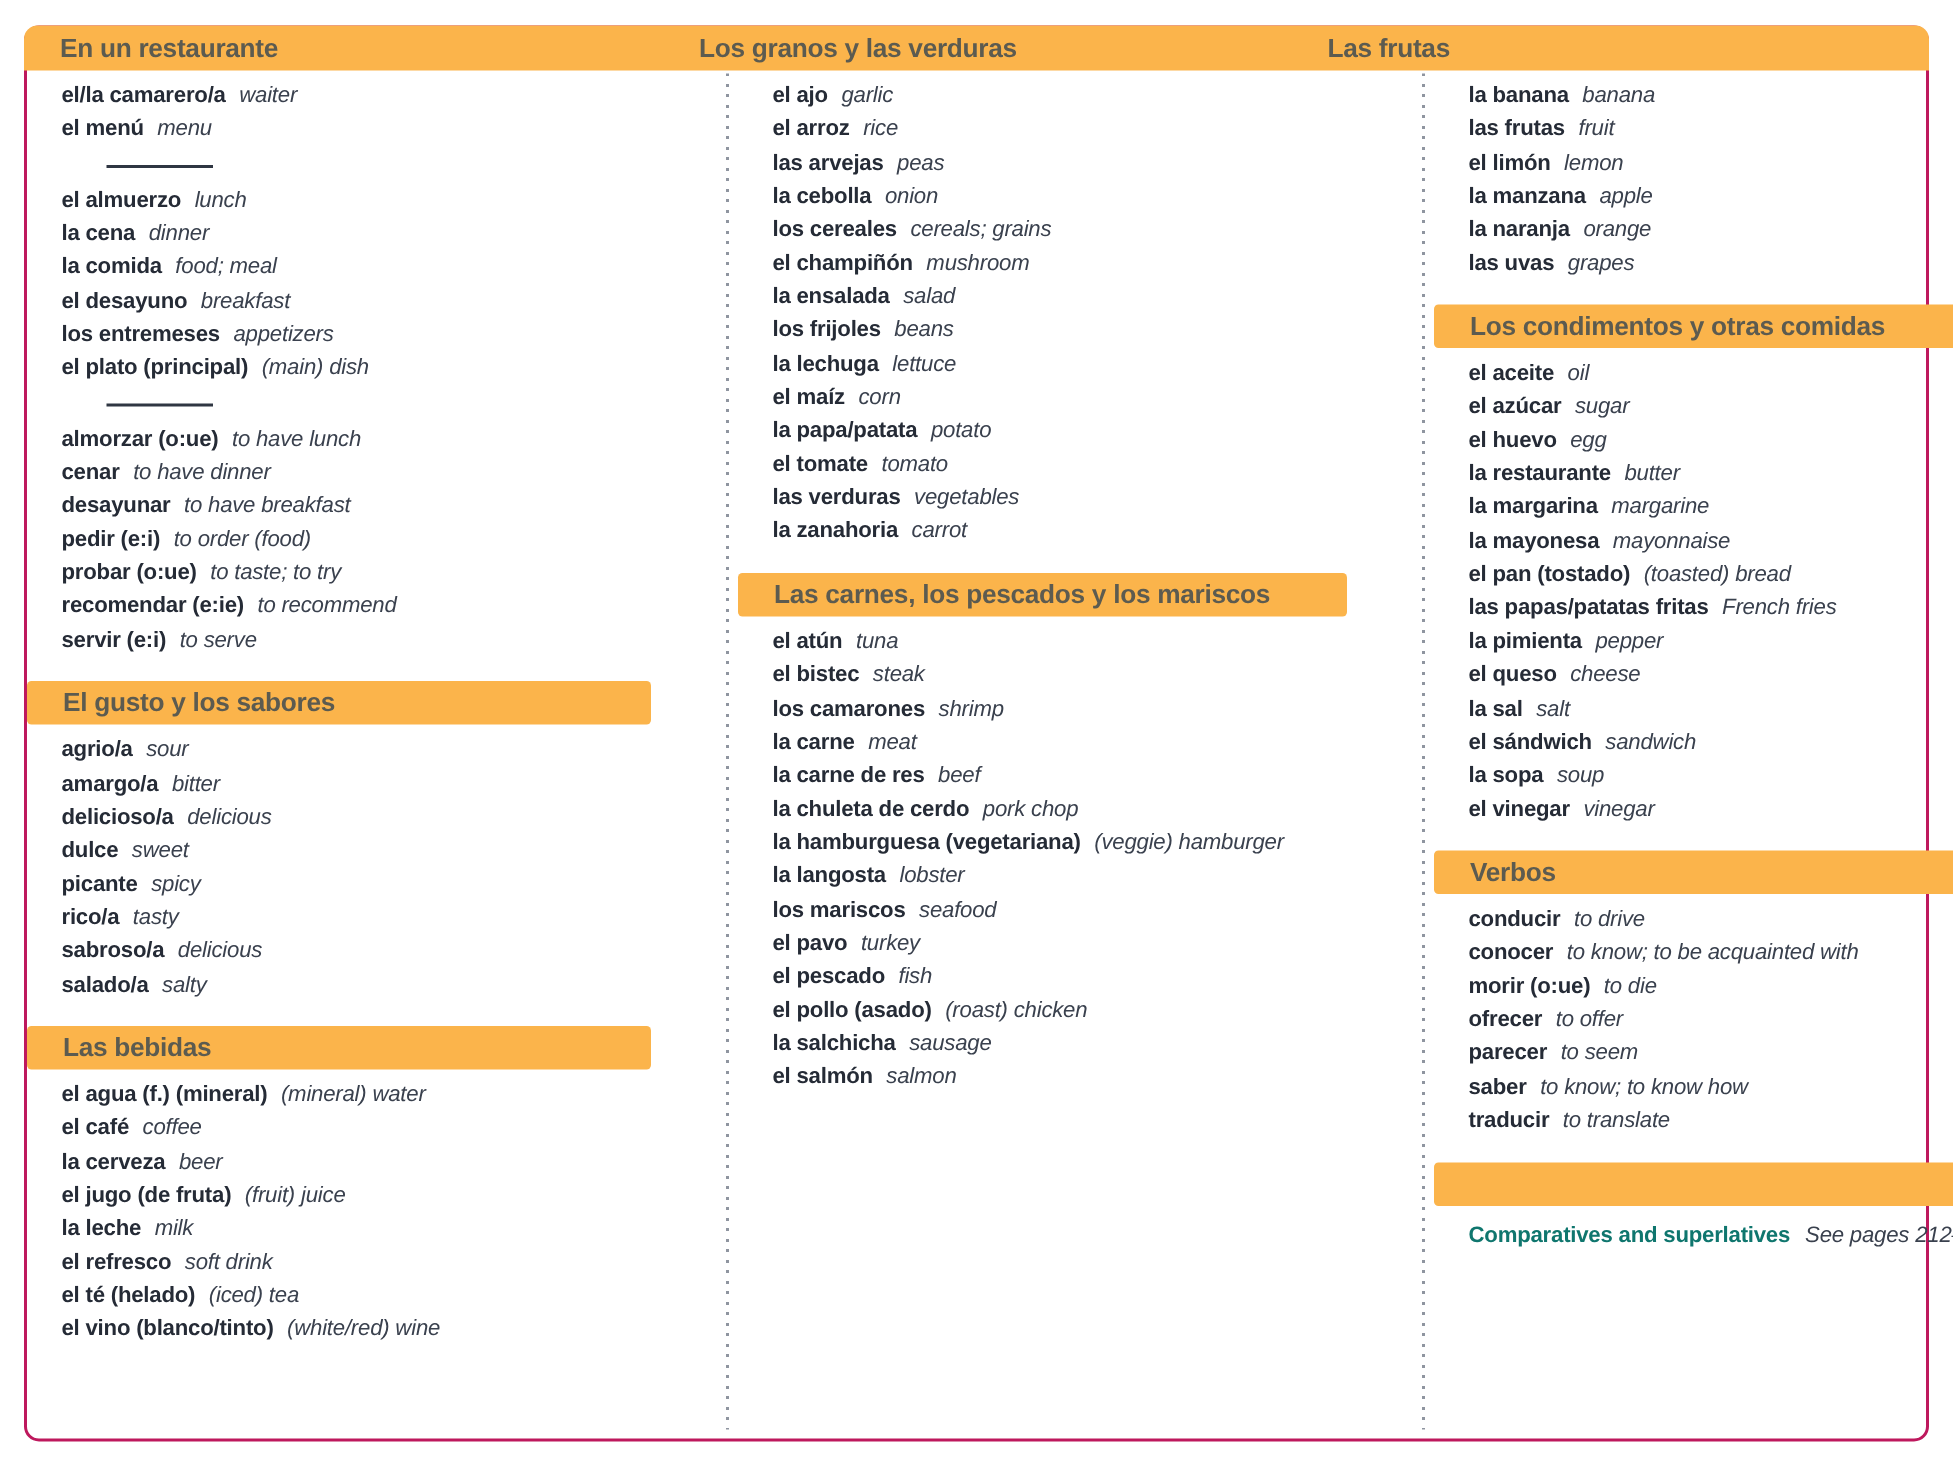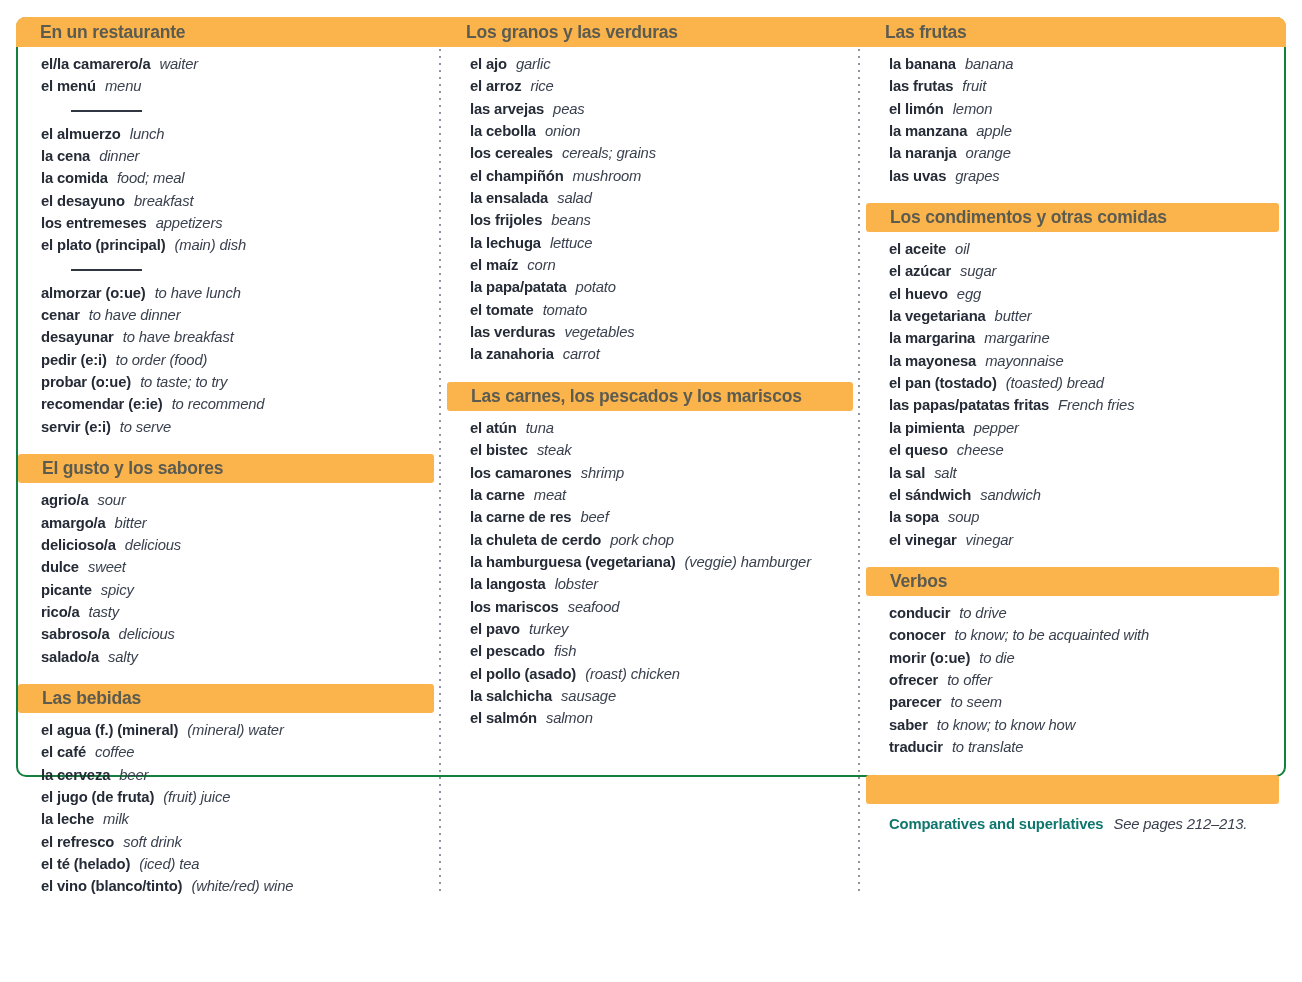--- a/index.html
+++ b/index.html
@@ -6,22 +6,22 @@
   html, body {
     margin: 0; padding: 0;
     width: 1302px; height: 982px;
     background: #ffffff;
     font-family: "Liberation Sans", sans-serif;
     overflow: hidden;
   }
   .frame {
     position: absolute;
     left: 16px; top: 17px;
-    width: 1270px; height: 760px;
-    border: 2px solid #15803d;
+    width: 1270px; height: 944px;
+    border: 2px solid #be185d;
     border-radius: 10px;
     background: #ffffff;
   }
   .top-band {
     display: grid;
     grid-template-columns: 421px 419px 1fr;
     align-items: center;
     height: 30px;
     margin: -2px -2px 0 -2px;
     background: #FBB44B;
@@ -33,20 +33,21 @@
     color: #5C5B50;
     letter-spacing: -0.2px;
     padding-left: 24px;
     white-space: nowrap;
   }
   .band-title.b2, .band-title.b3 { padding-left: 29px; }
   .columns {
     display: grid;
     grid-template-columns: 421px 419px 1fr;
     height: calc(100% - 28px);
+    gap: 45px;
   }
   .col { padding-right: 5px; position: relative; }
   .col + .col { padding-left: 8px; }
   .col + .col::before {
     content: "";
     position: absolute;
     left: 0; top: 2px; bottom: 6px;
     width: 2px;
     background-image: repeating-linear-gradient(
       to bottom,
@@ -189,21 +190,21 @@
           <div class="vrow"><span class="term">el limón</span><span class="trans">lemon</span></div>
           <div class="vrow"><span class="term">la manzana</span><span class="trans">apple</span></div>
           <div class="vrow"><span class="term">la naranja</span><span class="trans">orange</span></div>
           <div class="vrow"><span class="term">las uvas</span><span class="trans">grapes</span></div>
         </div>
         <div class="section-header">Los condimentos y otras comidas</div>
         <div class="rows">
           <div class="vrow"><span class="term">el aceite</span><span class="trans">oil</span></div>
           <div class="vrow"><span class="term">el azúcar</span><span class="trans">sugar</span></div>
           <div class="vrow"><span class="term">el huevo</span><span class="trans">egg</span></div>
-          <div class="vrow"><span class="term">la vegetariana</span><span class="trans">butter</span></div>
+          <div class="vrow"><span class="term">la restaurante</span><span class="trans">butter</span></div>
           <div class="vrow"><span class="term">la margarina</span><span class="trans">margarine</span></div>
           <div class="vrow"><span class="term">la mayonesa</span><span class="trans">mayonnaise</span></div>
           <div class="vrow"><span class="term">el pan (tostado)</span><span class="trans">(toasted) bread</span></div>
           <div class="vrow"><span class="term">las papas/patatas fritas</span><span class="trans">French fries</span></div>
           <div class="vrow"><span class="term">la pimienta</span><span class="trans">pepper</span></div>
           <div class="vrow"><span class="term">el queso</span><span class="trans">cheese</span></div>
           <div class="vrow"><span class="term">la sal</span><span class="trans">salt</span></div>
           <div class="vrow"><span class="term">el sándwich</span><span class="trans">sandwich</span></div>
           <div class="vrow"><span class="term">la sopa</span><span class="trans">soup</span></div>
           <div class="vrow"><span class="term">el vinegar</span><span class="trans">vinegar</span></div>

